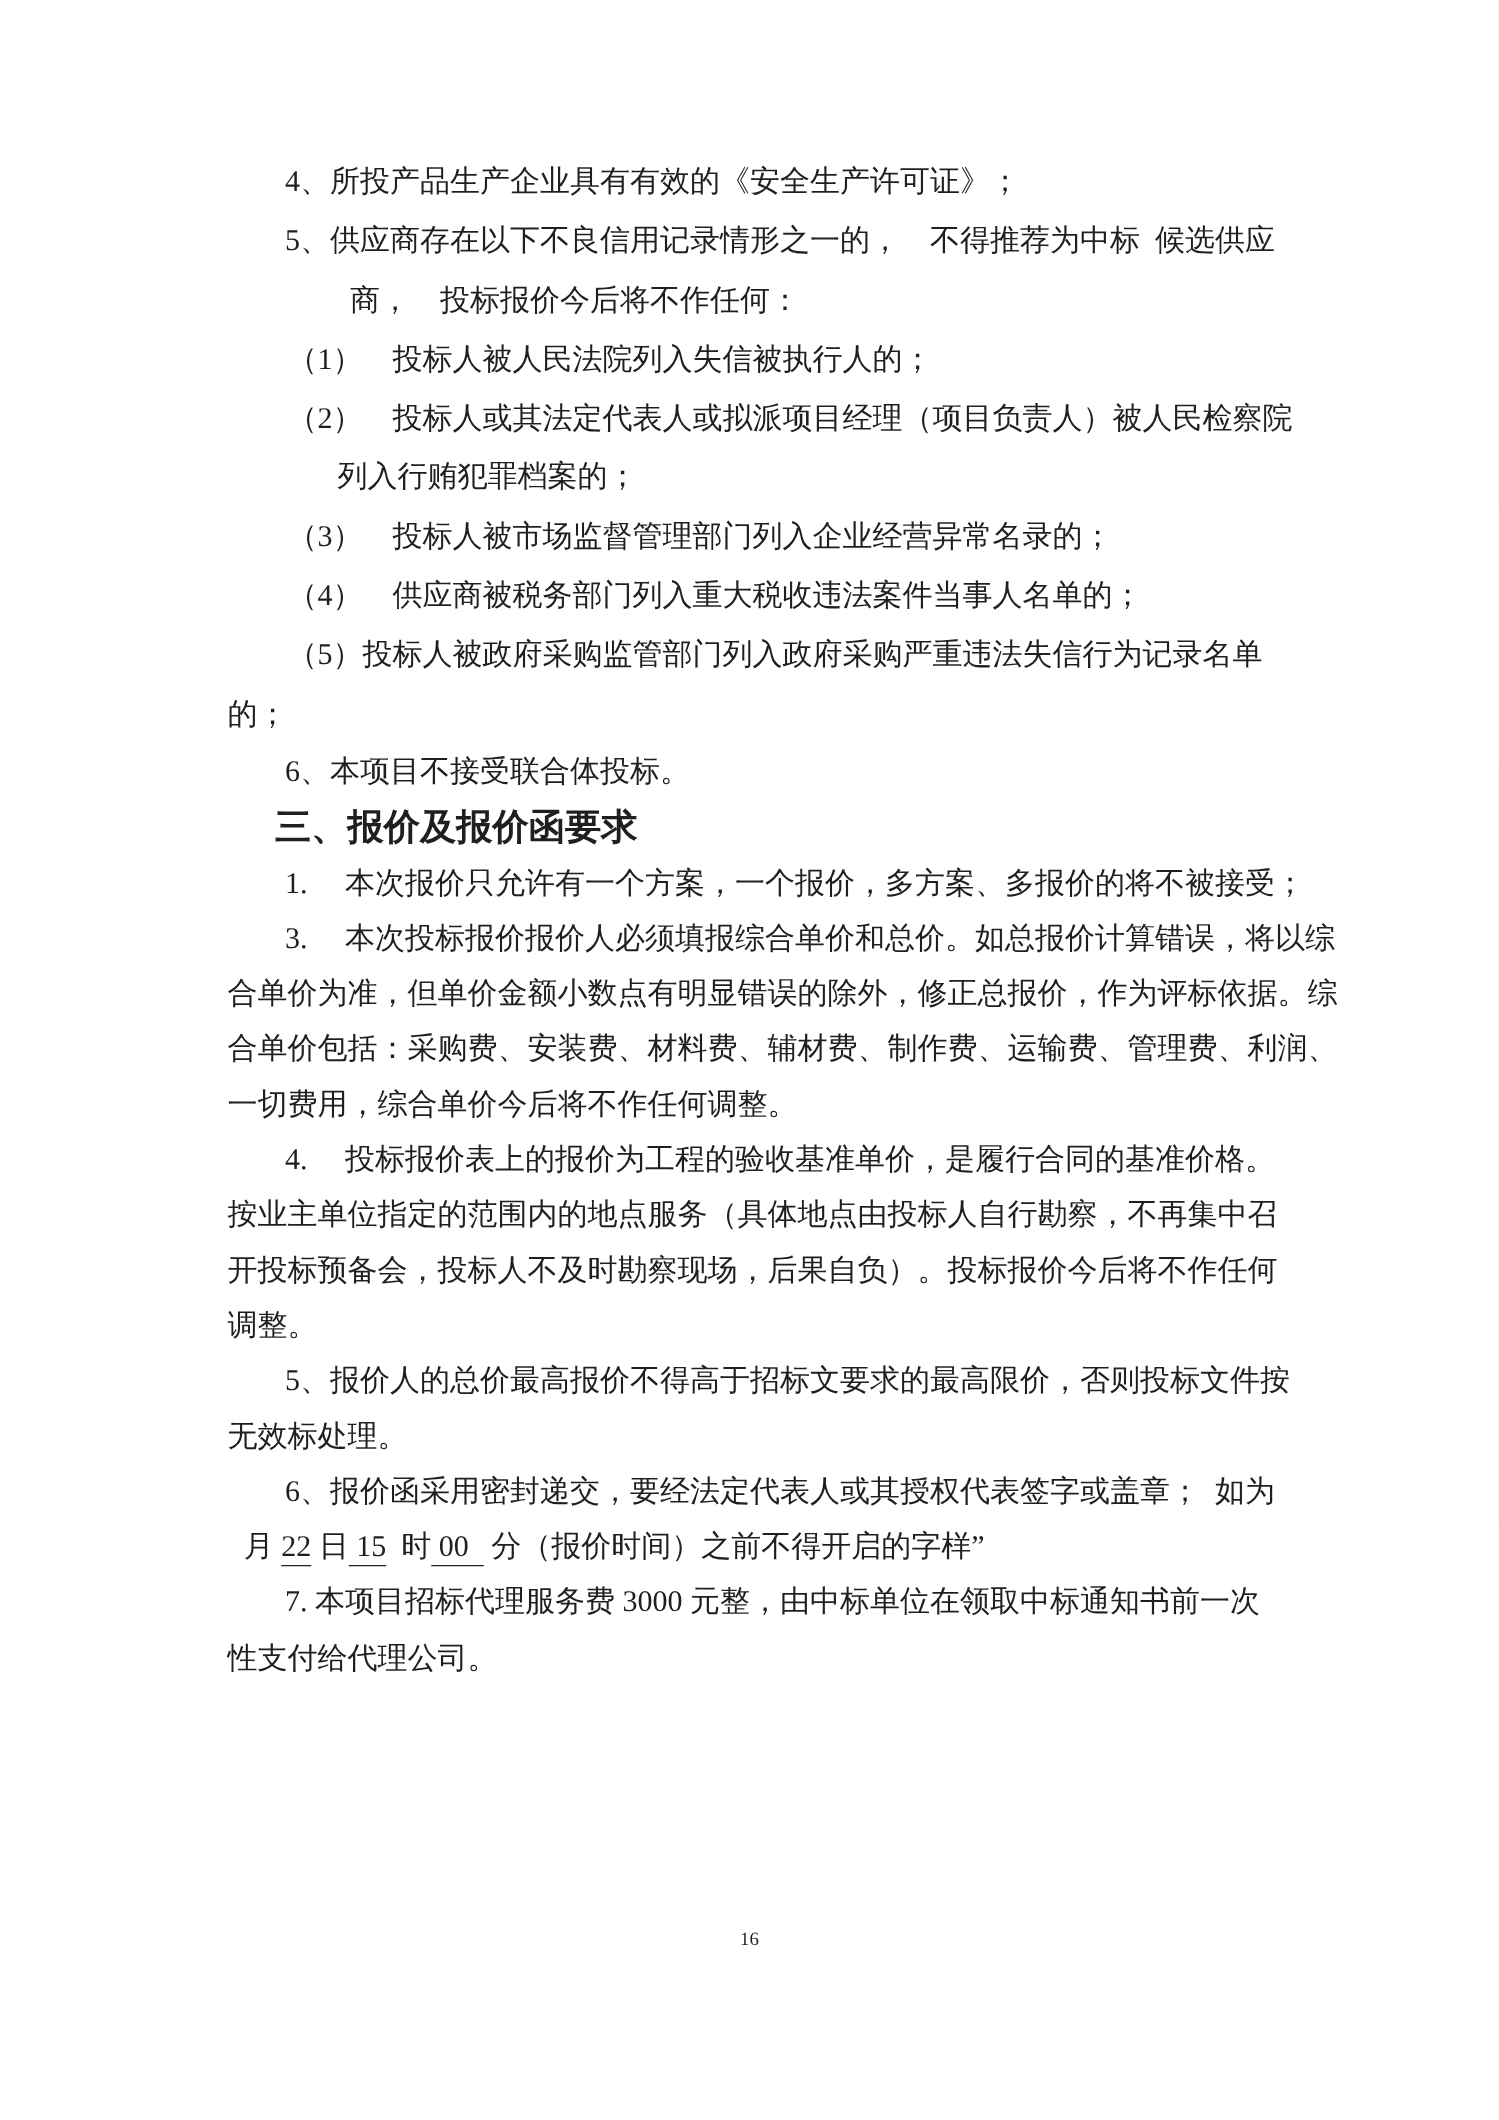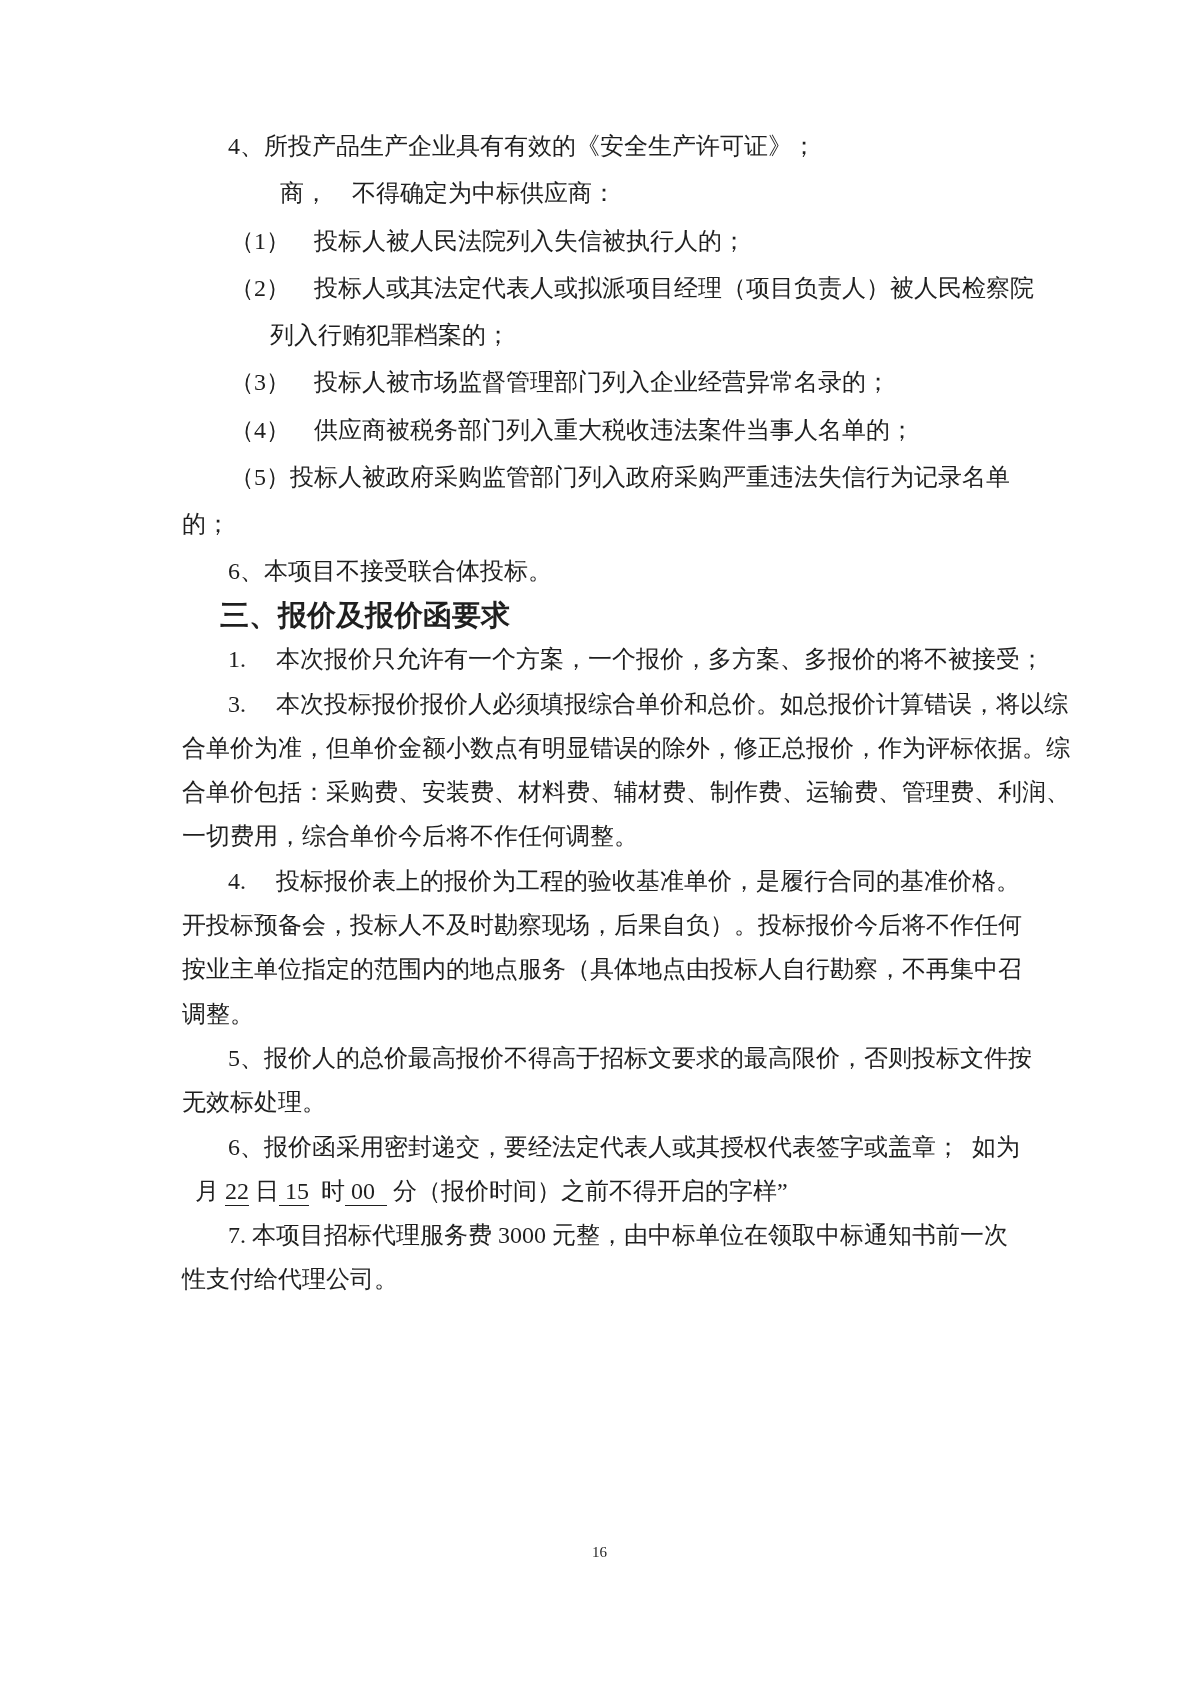--- a/index.html
+++ b/index.html
@@ -57,38 +57,39 @@
     font-size: 15px;
     line-height: 24px;
   }
 </style>
 </head>
 <body>
 
 <div class="page">
   <div class="content" id="document-body">
       <div class="line ind-first lh-a"><span>4、所投产品生产企业具有有效的《安全生产许可证》；</span></div>
-      <div class="line ind-deep lh-a"><span>商，　不得确定为中标供应商：</span></div>
+      <div class="line ind-first lh-a"><span>5、供应商存在以下不良信用记录情形之一的，　不得推荐为中标 候选供应</span></div>
+      <div class="line ind-deep lh-a"><span>商，　投标报价今后将不作任何：</span></div>
       <div class="line ind-item lh-a"><span>（1）　投标人被人民法院列入失信被执行人的；</span></div>
       <div class="line ind-item lh-a"><span>（2）　投标人或其法定代表人或拟派项目经理（项目负责人）被人民检察院</span></div>
       <div class="line ind-hang lh-a"><span>列入行贿犯罪档案的；</span></div>
       <div class="line ind-item lh-a"><span>（3）　投标人被市场监督管理部门列入企业经营异常名录的；</span></div>
       <div class="line ind-item lh-a"><span>（4）　供应商被税务部门列入重大税收违法案件当事人名单的；</span></div>
       <div class="line ind-item lh-a"><span>（5）投标人被政府采购监管部门列入政府采购严重违法失信行为记录名单</span></div>
       <div class="line ind-none lh-a"><span>的；</span></div>
       <div class="line ind-first lh-b"><span>6、本项目不接受联合体投标。</span></div>
       <div class="line ind-head lh-b heading"><span>三、报价及报价函要求</span></div>
       <div class="line ind-first lh-b"><span>1.　 本次报价只允许有一个方案，一个报价，多方案、多报价的将不被接受；</span></div>
       <div class="line ind-first lh-b"><span>3.　 本次投标报价报价人必须填报综合单价和总价。如总报价计算错误，将以综</span></div>
       <div class="line ind-none lh-b"><span>合单价为准，但单价金额小数点有明显错误的除外，修正总报价，作为评标依据。综</span></div>
       <div class="line ind-none lh-b"><span>合单价包括：采购费、安装费、材料费、辅材费、制作费、运输费、管理费、利润、</span></div>
       <div class="line ind-none lh-b"><span>一切费用，综合单价今后将不作任何调整。</span></div>
       <div class="line ind-first lh-b"><span>4.　 投标报价表上的报价为工程的验收基准单价，是履行合同的基准价格。</span></div>
+      <div class="line ind-none lh-b"><span>按业主单位指定的范围内的地点服务（具体地点由投标人自行勘察，不再集中召</span></div>
       <div class="line ind-none lh-b"><span>开投标预备会，投标人不及时勘察现场，后果自负）。投标报价今后将不作任何</span></div>
-      <div class="line ind-none lh-b"><span>按业主单位指定的范围内的地点服务（具体地点由投标人自行勘察，不再集中召</span></div>
       <div class="line ind-none lh-b"><span>调整。</span></div>
       <div class="line ind-first lh-b"><span>5、报价人的总价最高报价不得高于招标文要求的最高限价，否则投标文件按</span></div>
       <div class="line ind-none lh-b"><span>无效标处理。</span></div>
       <div class="line ind-first lh-b"><span>6、报价函采用密封递交，要经法定代表人或其授权代表签字或盖章； 如为</span></div>
       <div class="line ind-date lh-b"><span>月 </span><span class="u">22</span><span> 日</span><span class="u">&nbsp;15</span><span> 时</span><span class="u">&nbsp;00&nbsp;&nbsp;</span><span> 分（报价时间）之前不得开启的字样”</span></div>
       <div class="line ind-first lh-b"><span>7. 本项目招标代理服务费 3000 元整，由中标单位在领取中标通知书前一次</span></div>
       <div class="line ind-none lh-b"><span>性支付给代理公司。</span></div>
     </div>
   <div class="page-number">16</div>
 </div>

